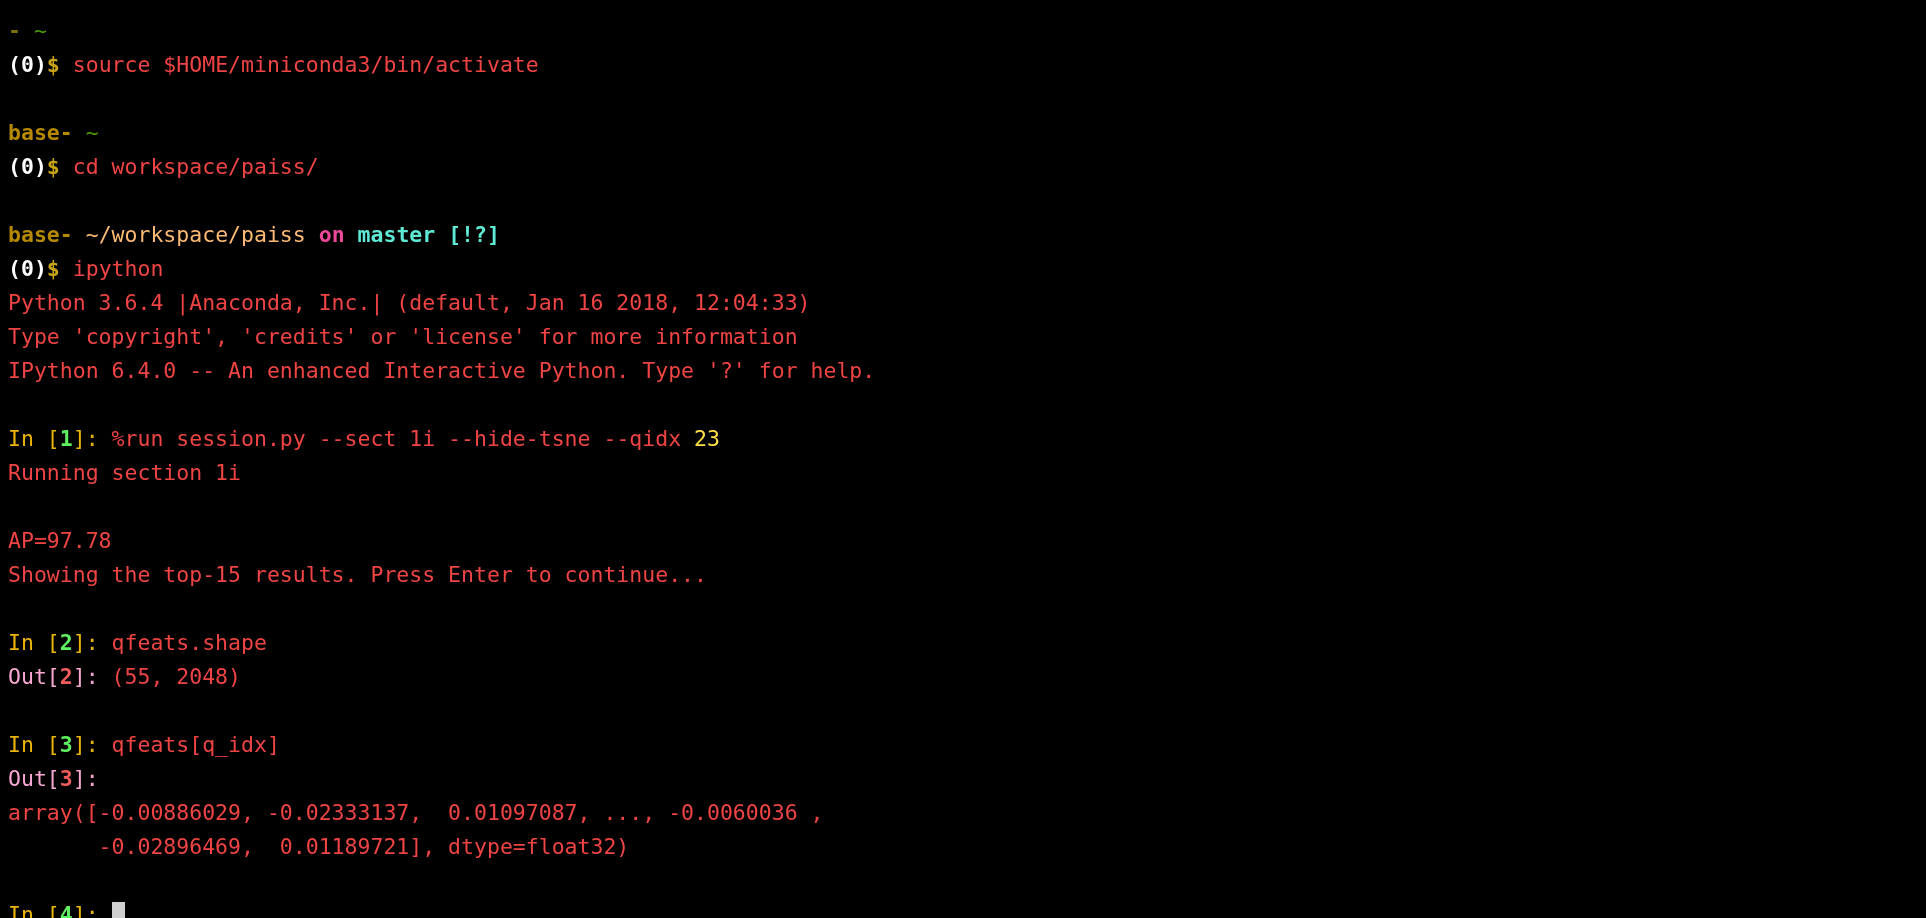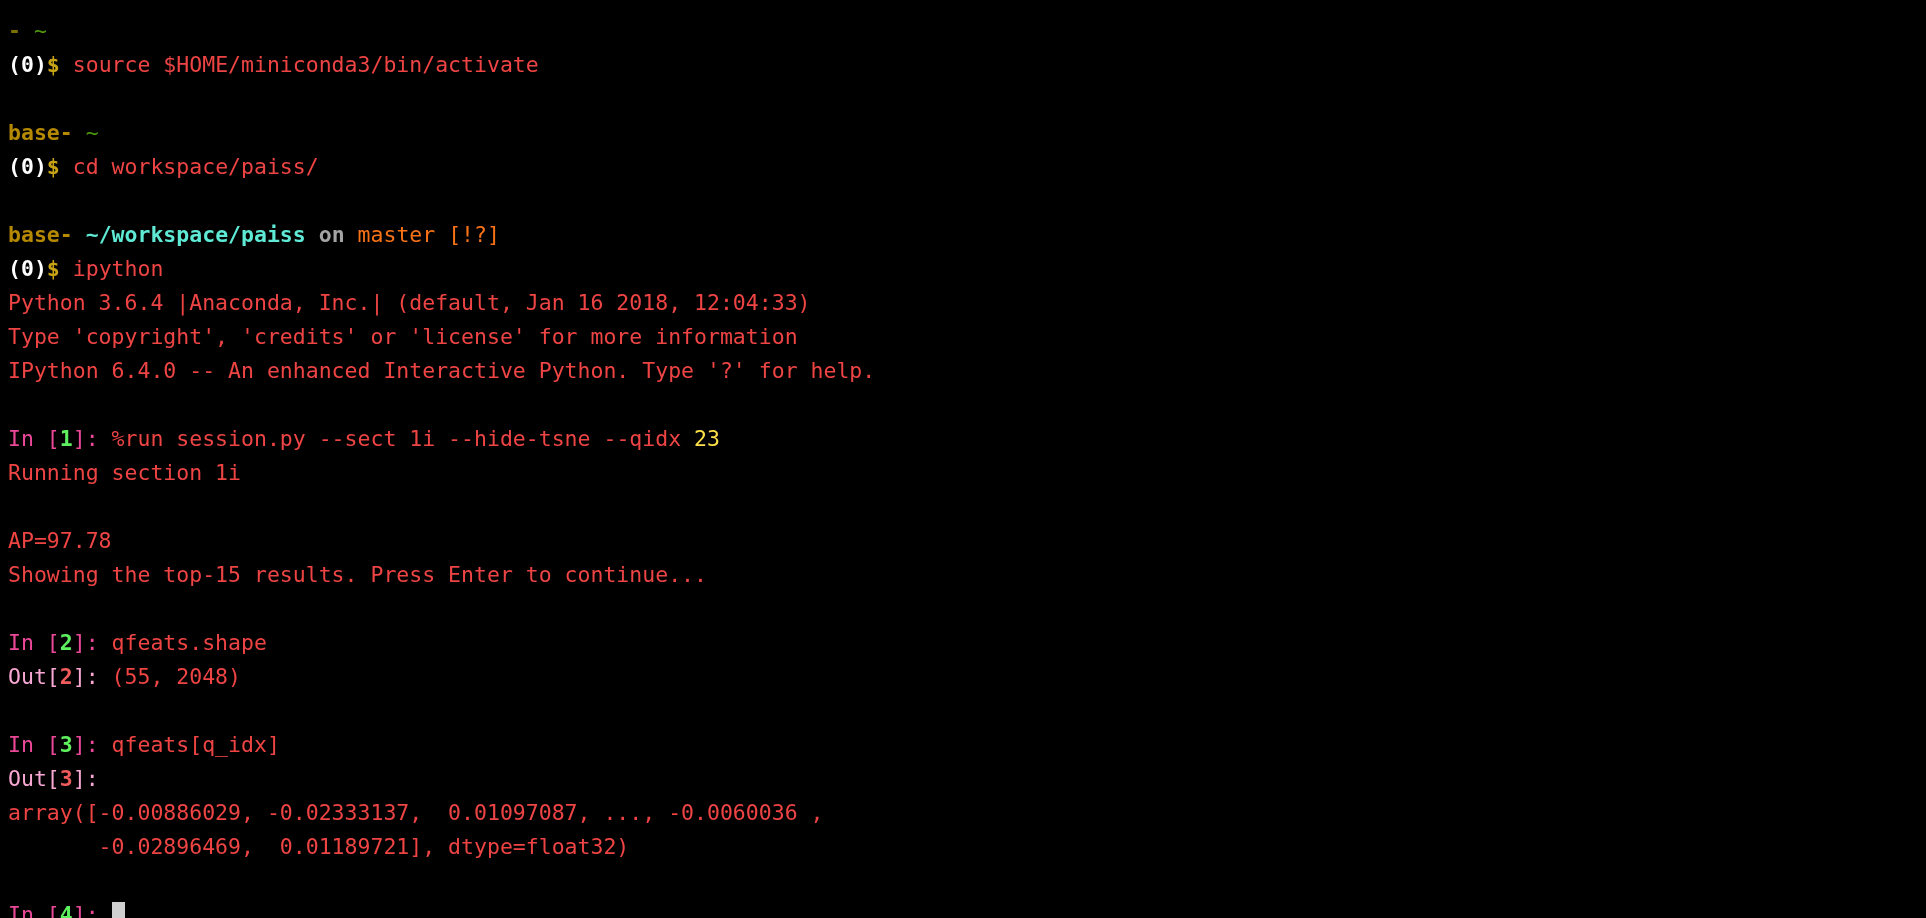--- a/index.html
+++ b/index.html
@@ -26,27 +26,27 @@
     white-space: pre;
   }
   .line {
     height: 34px;
     white-space: pre;
   }
   .blank { height: 34px; }
 
   
   .fg        { color: #ef4444; }
-  .white-b   { color: #a3a3a3; font-weight: bold; }
+  .white-b   { color: #ec4899; font-weight: bold; }
   .gold      { color: #b58900; font-weight: bold; text-align: right; }
   .olive     { color: #7b7000; font-weight: bold; }
-  .green-dk  { color: #5eead4; font-weight: bold; }
+  .green-dk  { color: #fdba74; font-weight: normal; }
   .green-sh  { color: #4e9a06; }
-  .purple    { color: #f97316; }
-  .in-green  { color: #ec4899; text-align: right; }
+  .purple    { color: #5eead4; font-weight: bold; }
+  .in-green  { color: #eab308; text-align: right; }
   .in-num    { color: #5ef05e; font-weight: bold; }
   .out-red   { color: #f9a8d4; }
   .out-num   { color: #f05b5b; font-weight: bold; }
   .num-green { color: #fde047; }
   .dollar    { color: #c8a415; font-weight: bold; }
   .paren     { color: #ffffff; font-weight: bold; }
 
   .cursor {
     display: inline-block;
     width: 13px;

